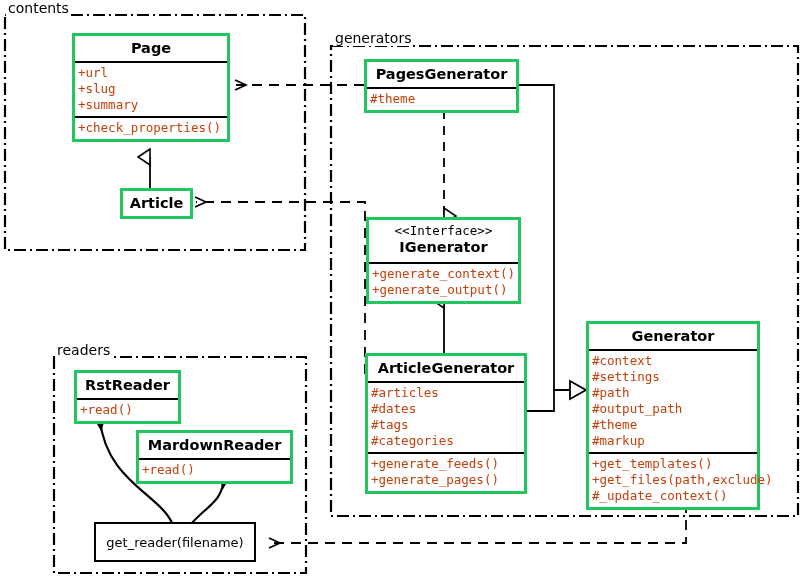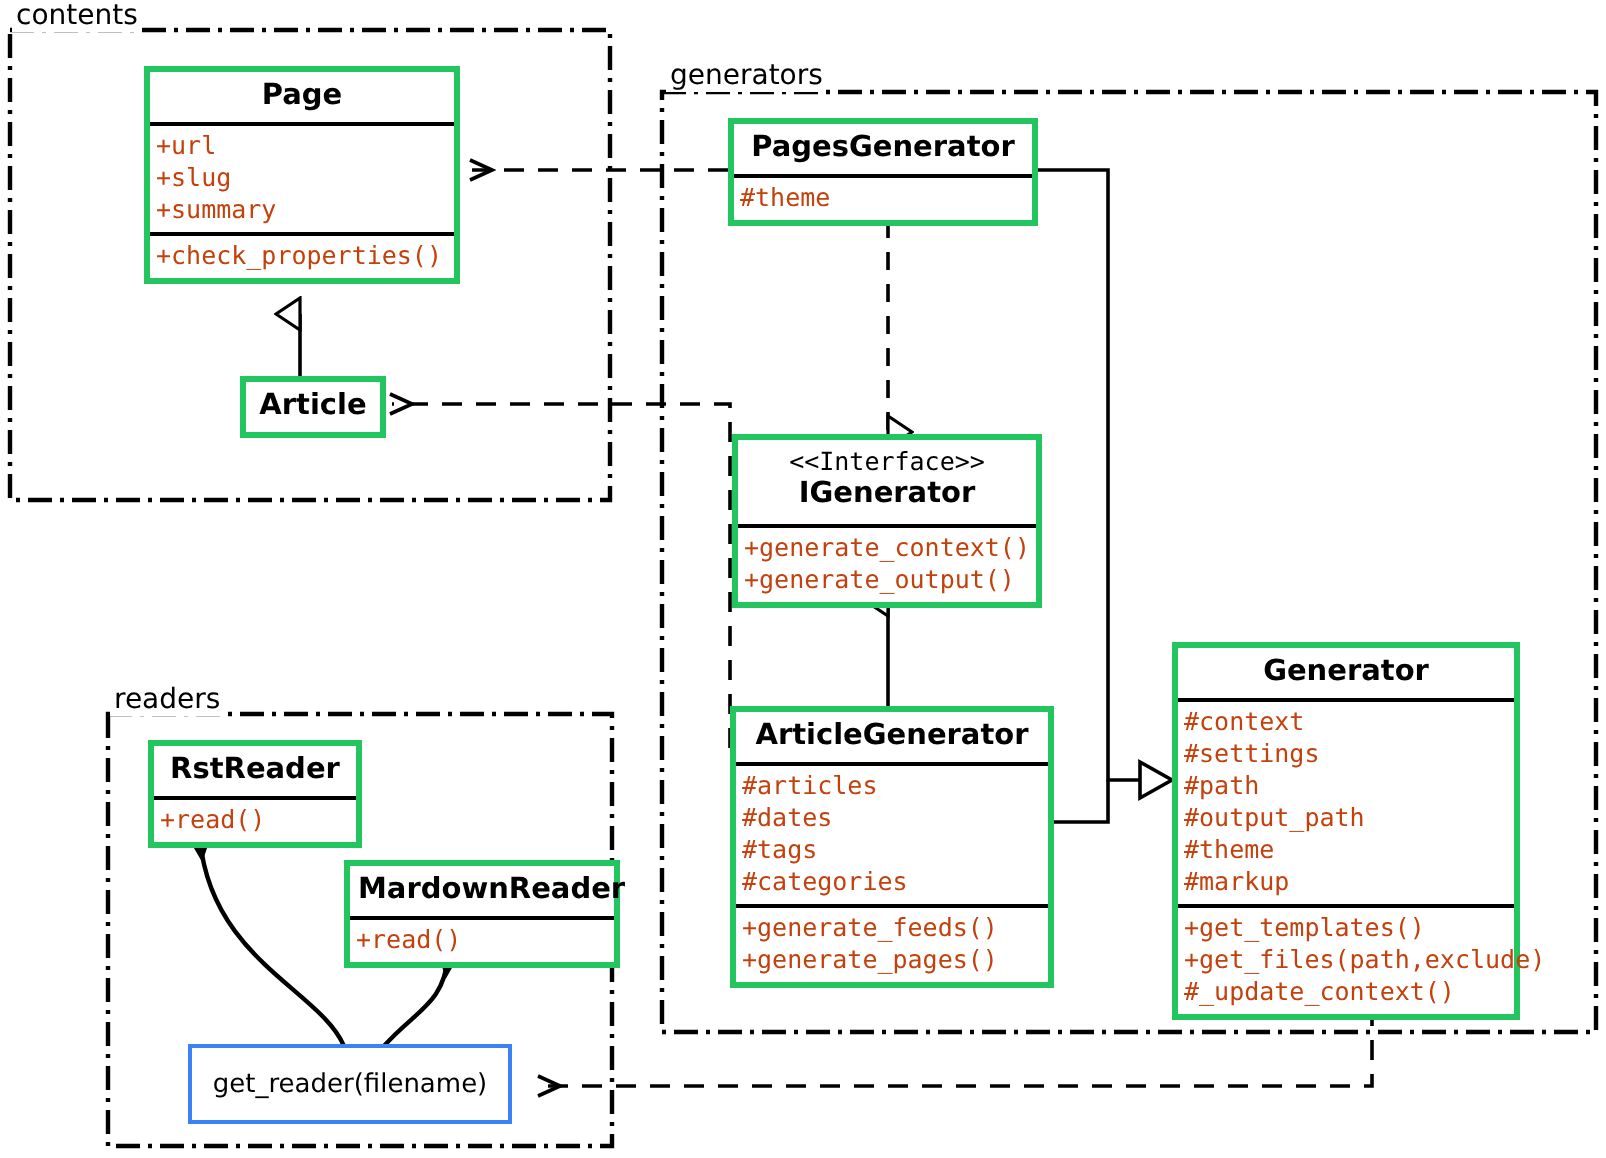--- a/index.html
+++ b/index.html
@@ -65,21 +65,21 @@
   }
   .cls-sec div {
     font-family: "DejaVu Sans Mono", monospace;
     font-size: 12.5px;
     line-height: 16px;
     white-space: nowrap;
     color: #c2410c;
   }
   .func-box {
     position: absolute;
-    border: 2px solid #3b82f6;
+    border: 2px solid #000000;
     background: #ffffff;
     box-sizing: border-box;
     display: flex;
     align-items: center;
     justify-content: center;
   }
   .func-box span {
     font-family: "DejaVu Sans", sans-serif;
     font-size: 13px;
     color: #000;
@@ -221,21 +221,21 @@
     </div>
   </div>
 
   <div class="cls" style="left:74px; top:370px; width:107px;">
     <div class="cls-name">RstReader</div>
     <div class="cls-sec">
       <div>+read()</div>
     </div>
   </div>
 
-  <div class="cls" style="left:136px; top:430px; width:138px;margin-left:36px;">
+  <div class="cls" style="left:136px; top:430px; width:157px;">
     <div class="cls-name">MardownReader</div>
     <div class="cls-sec">
       <div>+read()</div>
     </div>
   </div>
 
   <div class="func-box" style="left:94px; top:522px; width:162px; height:40px;">
     <span>get_reader(filename)</span>
   </div>
 

